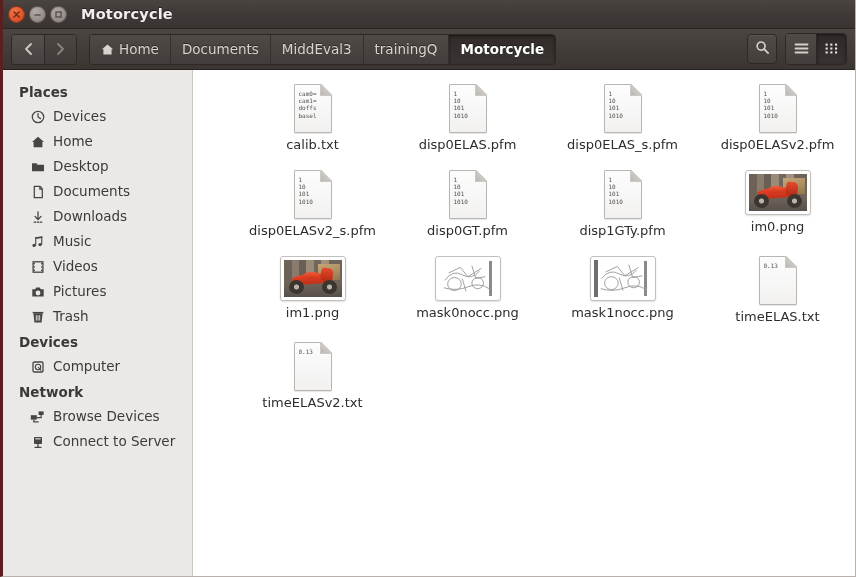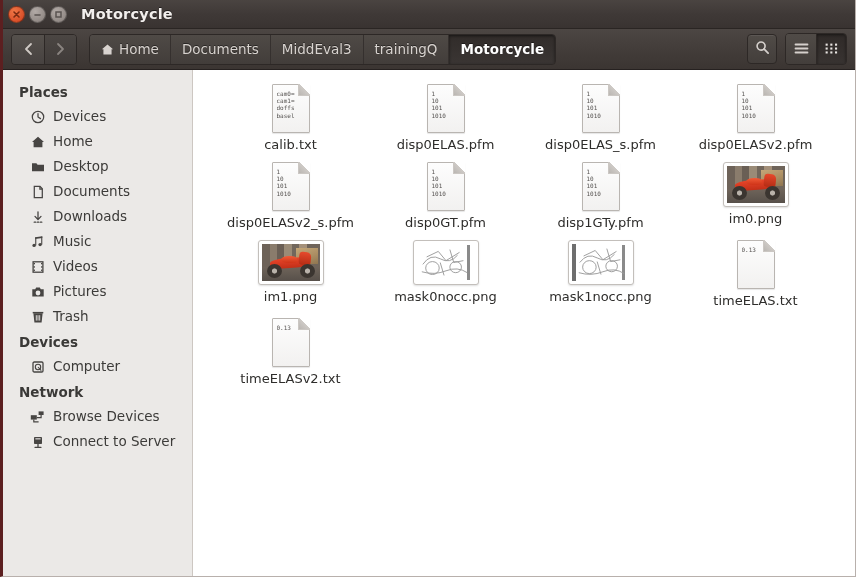--- a/index.html
+++ b/index.html
@@ -163,22 +163,22 @@
   .content {
     flex: 1;
     background: #ffffff;
     padding: 10px 0 0 0;
     overflow: hidden;
   }
   .grid {
     display: grid;
     grid-template-columns: repeat(4, 155px);
     justify-content: start;
-    padding-left: 20px;
-    row-gap: 0px;
+    padding-left: 42px;
+    row-gap: 8px;
   }
   .fitem {
     width: 155px;
     height: 78px;
     display: flex;
     flex-direction: column;
     align-items: center;
     justify-content: flex-start;
     padding-top: 4px;
   }

